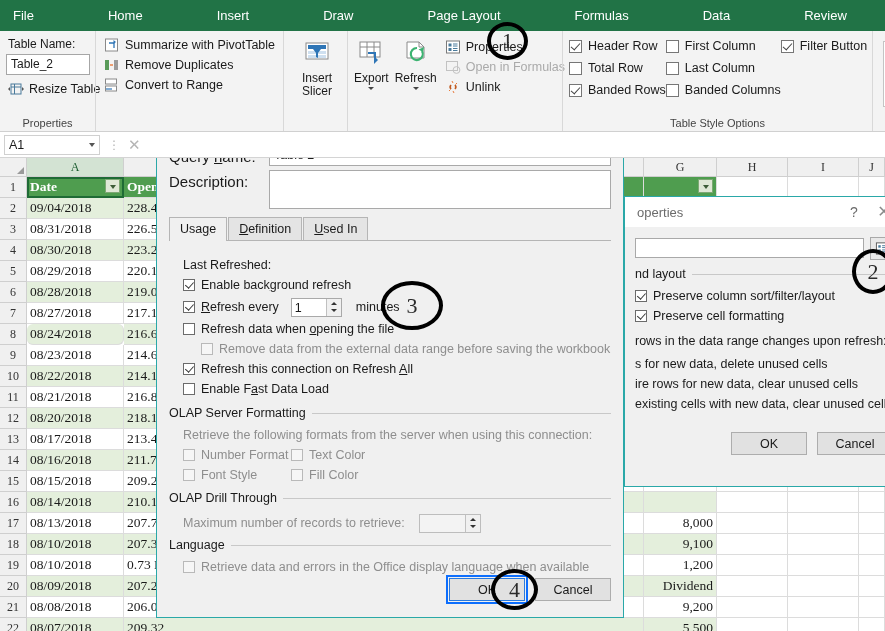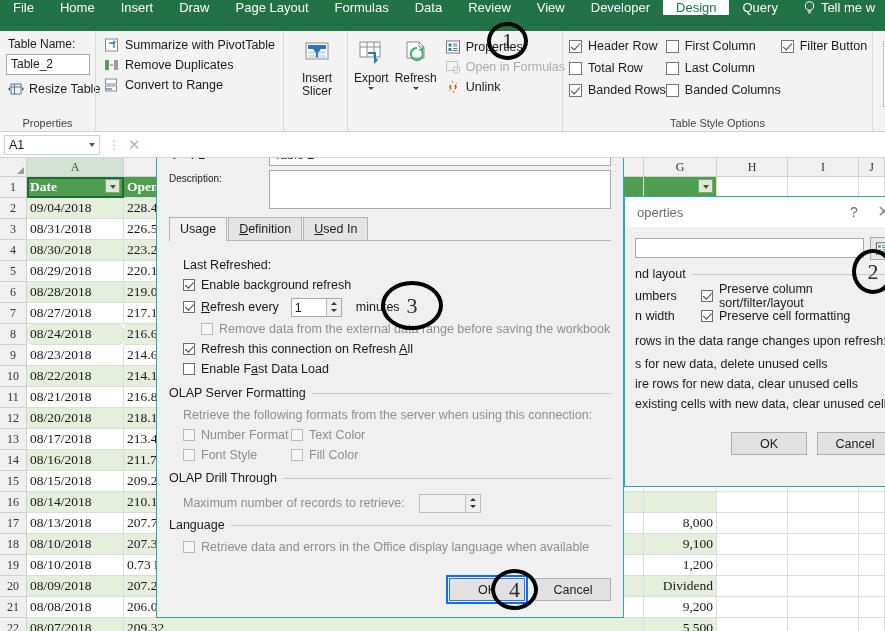--- a/index.html
+++ b/index.html
@@ -6,22 +6,22 @@
   html, body { margin:0; padding:0; }
   body {
     width:885px; height:631px; overflow:hidden;
     font-family:"Liberation Sans", sans-serif;
     font-size:12px; color:#1a1a1a; background:#fff;
     position:relative;
   }
 
   
   #ribbon-tabs {
-    height:31px; background:#217346; display:flex; align-items:flex-start;
-    position:relative; z-index:1;
+    height:31px; background:#217346; display:flex; align-items:center;
+    position:relative; z-index:1;gap:48px;
   }
   .rtab {
     color:#fff; font-size:13px; padding:0 13px; display:flex; align-items:center;
     white-space:nowrap; cursor:default;
   }
   .rtab.active { background:#fff; color:#217346; }
   .rtab.tellme { color:#fff; gap:6px; }
   .bulb { display:inline-block; width:11px; height:13px; position:relative; }
   .bulb svg { display:block; }
 
@@ -116,21 +116,21 @@
   .dlg { position:absolute; background:#f0f0f0; border:1px solid #2aa8a8;
          box-shadow:0 0 0 0 rgba(0,0,0,0); }
   .dlg-title { height:30px; background:#fff; display:flex; align-items:center;
                padding:0 4px 0 12px; font-size:13px; color:#1a1a1a; }
   .dlg-title .t { flex:1; }
   .dlg-help { width:26px; text-align:center; font-size:14px; color:#333; cursor:default; }
   .dlg-close { width:34px; text-align:center; font-size:16px; color:#333; cursor:default; line-height:30px;}
   .dlg-body { padding:10px 12px; }
 
   .frm-row { display:flex; align-items:flex-start; margin-bottom:4px; }
-  .frm-lab { width:100px; font-size:10px; padding-top:3px; }
+  .frm-lab { width:100px; font-size:15px; padding-top:3px; }
   .txtbox { border:1px solid #a9a9a9; background:#fff; font-size:12.5px;
             padding:2px 4px; height:21px; }
 
   .tabstrip { display:flex; margin-top:8px; border-bottom:1px solid #b5b5b5; }
   .dtab { font-size:12.5px; padding:4px 10px 4px 10px; border:1px solid #b5b5b5;
           border-bottom:none; background:#e4e4e4; margin-right:1px; position:relative; }
   .dtab.active { background:#f0f0f0; margin-bottom:-1px; padding-bottom:5px; }
   .u { text-decoration:underline; }
 
   .fieldset { margin-top:10px; }
@@ -635,28 +635,20 @@
       </div>
     </div>
 
     <div class="fieldset" style="margin-top:6px;">
       <div class="fs-legend">
         <span>nd layout</span>
         <span class="line"></span>
       </div>
       <div class="fs-body" style="padding-left:0;">
         <div style="display:flex;gap:4px;">
-          <div style="width:62px;">
-            <div class="crow">
-              <span>umbers</span>
-            </div>
-            <div class="crow">
-              <span>n width</span>
-            </div>
-          </div>
           <div style="flex:1;">
             <div class="crow">
               <span class="cbx on"></span>
               <span>Preserve column sort/filter/layout</span>
             </div>
             <div class="crow">
               <span class="cbx on"></span>
               <span>Preserve cell formatting</span>
             </div>
           </div>
@@ -721,20 +713,24 @@
           <span class="cbx on"></span>
           <span><span class="u">R</span>efresh every</span>
           <span class="spin" style="margin-left:6px;">
             <span class="val">1</span>
             <span class="btns">
                 <div></div>
                 <div></div>
               </span>
           </span>
           <span style="margin-left:8px;">minutes</span>
+        </div>
+        <div class="crow">
+          <span class="cbx"></span>
+          <span>Refresh data when <span class="u">o</span>pening the file</span>
         </div>
         <div class="crow" style="padding-left:18px;">
           <span class="cbx dis"></span>
           <span class="dimtxt">Remove data from the external data range before saving the workbook</span>
         </div>
         <div class="crow">
           <span class="cbx on"></span>
           <span>Refresh this connection on Refresh <span class="u">A</span>ll</span>
         </div>
         <div class="crow">

